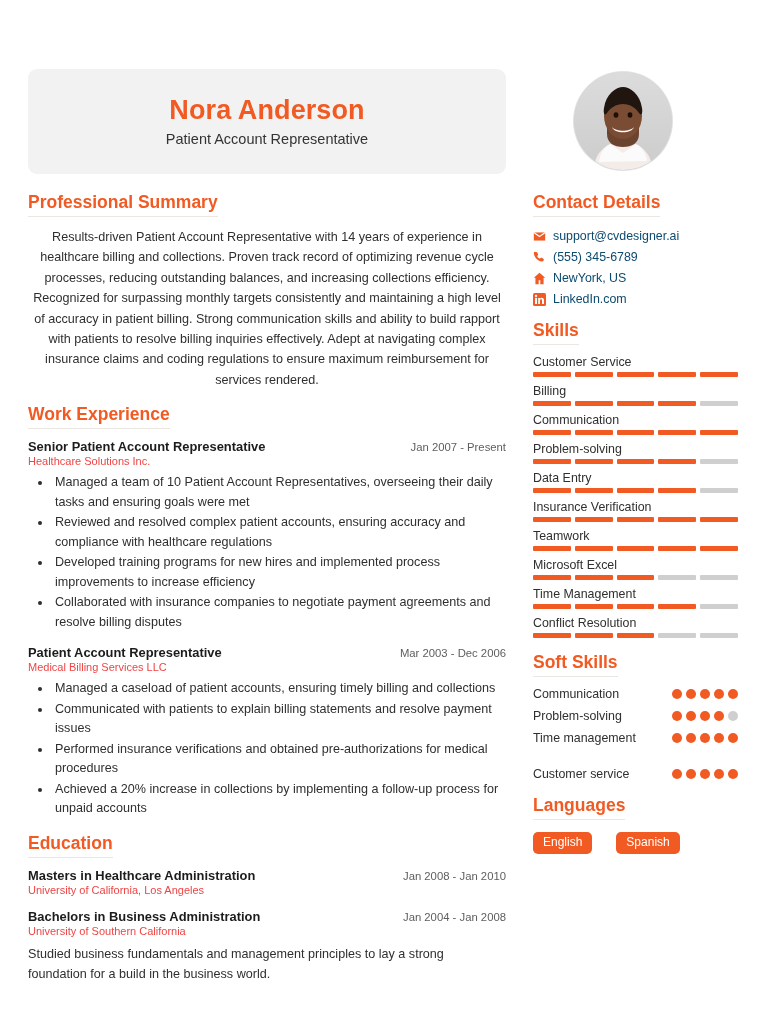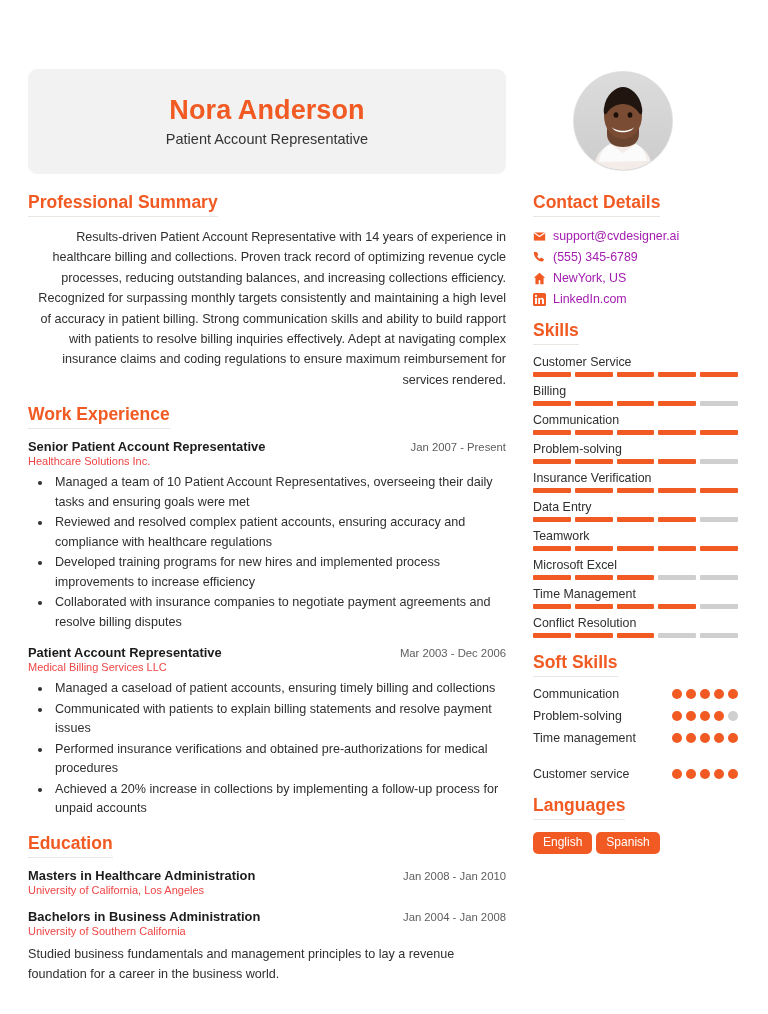--- a/index.html
+++ b/index.html
@@ -87,21 +87,21 @@
     display: inline-block;
     border-bottom: 1.5px solid #ece6e2;
   }
   .section { margin-bottom: 14px; }
 
   
   .summary-text {
     font-size: 12.6px;
     line-height: 1.62;
     color: #2f2f2f;
-    text-align: right;
+    text-align: center;
   }
 
   
   .entry { margin-bottom: 13px; }
   .entry-head {
     display: flex;
     justify-content: space-between;
     align-items: baseline;
   }
   .entry-role {
@@ -138,21 +138,21 @@
     padding-left: 3px;
   }
 
   
   .contact-list { margin-top: 2px; }
   .contact-row {
     display: flex;
     align-items: center;
     margin-bottom: 7px;
     font-size: 12.4px;
-    color: #a21caf;
+    color: #0c4a6e;
   }
   .contact-icon {
     width: 20px;
     flex: 0 0 20px;
     display: flex;
     align-items: center;
     justify-content: flex-start;
     color: #f15a22;
   }
   .contact-icon svg { width: 13px; height: 13px; fill: #f15a22; display: block; }
@@ -190,21 +190,21 @@
   .dot {
     width: 10px;
     height: 10px;
     border-radius: 50%;
     background: #cfcfcf;
   }
   .dot.on { background: #f15a22; }
   .soft-gap { height: 14px; }
 
   
-  .lang-list { display: flex; gap: 4px; flex-wrap: wrap; margin-top: 2px; }
+  .lang-list { display: flex; gap: 24px; flex-wrap: wrap; margin-top: 2px; }
   .lang-chip {
     background: #f15a22;
     color: #ffffff;
     font-size: 12px;
     padding: 4px 10px 5px 10px;
     border-radius: 5px;
     line-height: 1.1;
   }
 </style>
 </head>
@@ -296,21 +296,21 @@
           </div>
           <div class="entry-org">University of California, Los Angeles</div>
         </div>
 
         <div class="entry">
           <div class="entry-head">
             <span class="entry-role">Bachelors in Business Administration</span>
             <span class="entry-date">Jan 2004 - Jan 2008</span>
           </div>
           <div class="entry-org">University of Southern California</div>
-          <div class="entry-desc">Studied business fundamentals and management principles to lay a revenue foundation for a career in the business world.</div>
+          <div class="entry-desc">Studied business fundamentals and management principles to lay a strong foundation for a build in the business world.</div>
         </div>
       </div>
 
     </div>
 
     <div class="col-right">
 
       <div class="section">
         <div class="section-title">Contact Details</div>
         <div class="contact-list">
@@ -395,37 +395,37 @@
               <div class="skill-name">Problem-solving</div>
               <div class="skill-bar">
                 <span class="seg on"></span>
                 <span class="seg on"></span>
                 <span class="seg on"></span>
                 <span class="seg on"></span>
                 <span class="seg"></span>
               </div>
             </div>
             <div class="skill-item">
+              <div class="skill-name">Data Entry</div>
+              <div class="skill-bar">
+                <span class="seg on"></span>
+                <span class="seg on"></span>
+                <span class="seg on"></span>
+                <span class="seg on"></span>
+                <span class="seg"></span>
+              </div>
+            </div>
+            <div class="skill-item">
               <div class="skill-name">Insurance Verification</div>
               <div class="skill-bar">
                 <span class="seg on"></span>
                 <span class="seg on"></span>
                 <span class="seg on"></span>
                 <span class="seg on"></span>
                 <span class="seg on"></span>
-              </div>
-            </div>
-            <div class="skill-item">
-              <div class="skill-name">Data Entry</div>
-              <div class="skill-bar">
-                <span class="seg on"></span>
-                <span class="seg on"></span>
-                <span class="seg on"></span>
-                <span class="seg on"></span>
-                <span class="seg"></span>
               </div>
             </div>
             <div class="skill-item">
               <div class="skill-name">Teamwork</div>
               <div class="skill-bar">
                 <span class="seg on"></span>
                 <span class="seg on"></span>
                 <span class="seg on"></span>
                 <span class="seg on"></span>
                 <span class="seg on"></span>

